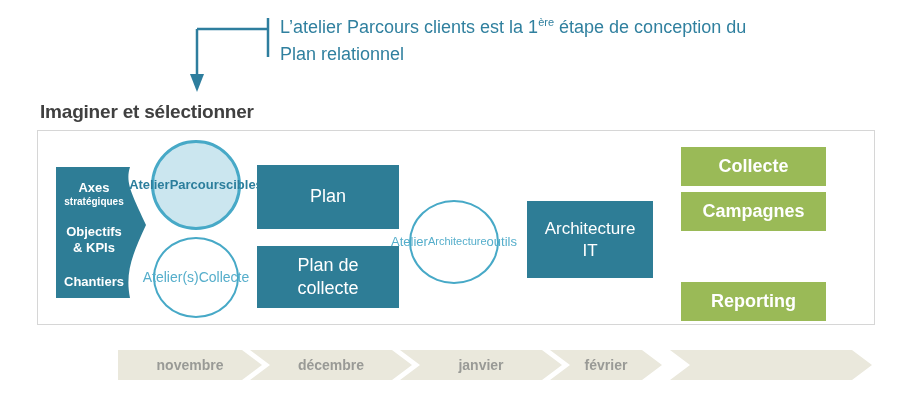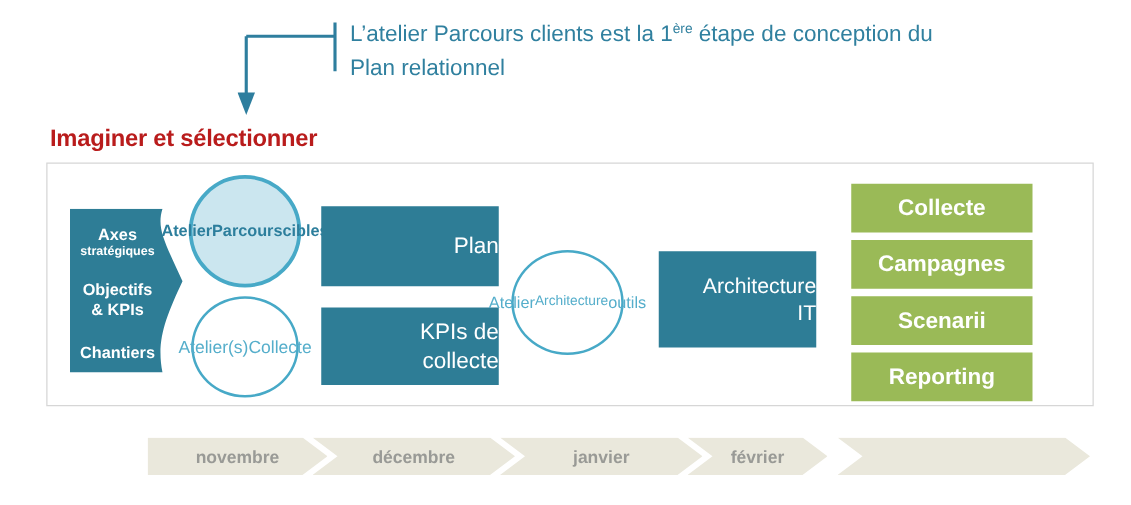--- a/index.html
+++ b/index.html
@@ -13,21 +13,21 @@
   .annotation {
     position:absolute; left:280px; top:14px; width:600px;
     color:#30809F; font-size:18px; line-height:27px;
   }
   .annotation sup { font-size:11px; line-height:0; }
   .callout-svg { position:absolute; left:190px; top:10px; }
 
   
   .heading {
     position:absolute; left:40px; top:101px;
-    color:#b91c1c; font-size:19px; font-weight:bold; letter-spacing:-0.2px;
+    color:#404040; font-size:19px; font-weight:bold; letter-spacing:-0.2px;
   }
 
   
   .board {
     position:absolute; left:37px; top:130px; width:838px; height:195px;
     background:#fff; border:1px solid #D6D6D6;
   }
 
   
   .inputs-shape-svg { position:absolute; left:18px; top:36px; }
@@ -57,21 +57,21 @@
   }
   .c-archi {
     left:371px; top:69px; width:90px; height:84px;
     background:#fff; border:2.5px solid #47A9C7;
     color:#55AECB; font-size:13px; line-height:1.2;
   }
   .c-archi .small { font-size:11px; }
 
   .tealbox {
     position:absolute; background:#2E7D96; color:#fff;
-    display:flex; flex-direction:column; align-items:flex-end; justify-content:center;
+    display:flex; flex-direction:column; align-items:center; justify-content:center;
     text-align:center; line-height:1.28;
   }
   .b-relationnel { left:219px; top:34px;  width:142px; height:64px; font-size:18px; }
   .b-collecte    { left:219px; top:115px; width:142px; height:62px; font-size:18px; }
   .b-archi-it    { left:489px; top:70px;  width:126px; height:77px; font-size:17px; }
 
   .greenbox {
     position:absolute; left:643px; width:145px; height:39px;
     background:#9ABA57; color:#fff; font-weight:bold; font-size:18px;
     display:flex; align-items:center; justify-content:center;
@@ -132,38 +132,37 @@
     <div class="circle c-collecte">
       <span>Atelier(s)</span>
       <span>Collecte</span>
     </div>
 
     <div class="tealbox b-relationnel">
       <span>Plan</span>
     </div>
 
     <div class="tealbox b-collecte">
-      <span>KPIs de</span>
+      <span>Plan de</span>
       <span>collecte</span>
     </div>
 
     <div class="circle c-archi">
       <span>Atelier</span>
       <span class="small">Architecture</span>
       <span>outils</span>
     </div>
 
     <div class="tealbox b-archi-it">
       <span>Architecture</span>
       <span>IT</span>
     </div>
 
     <div class="greenbox g-1">Collecte</div>
     <div class="greenbox g-2">Campagnes</div>
-    <div class="greenbox g-3">Scenarii</div>
     <div class="greenbox g-4">Reporting</div>
   </div>
 
   <div class="timeline">
     <div class="chev chev-first ch-1">novembre</div>
     <div class="chev chev-mid ch-2">décembre</div>
     <div class="chev chev-mid ch-3">janvier</div>
     <div class="chev chev-mid ch-4">février</div>
     <div class="chev chev-mid ch-5"></div>
   </div>

